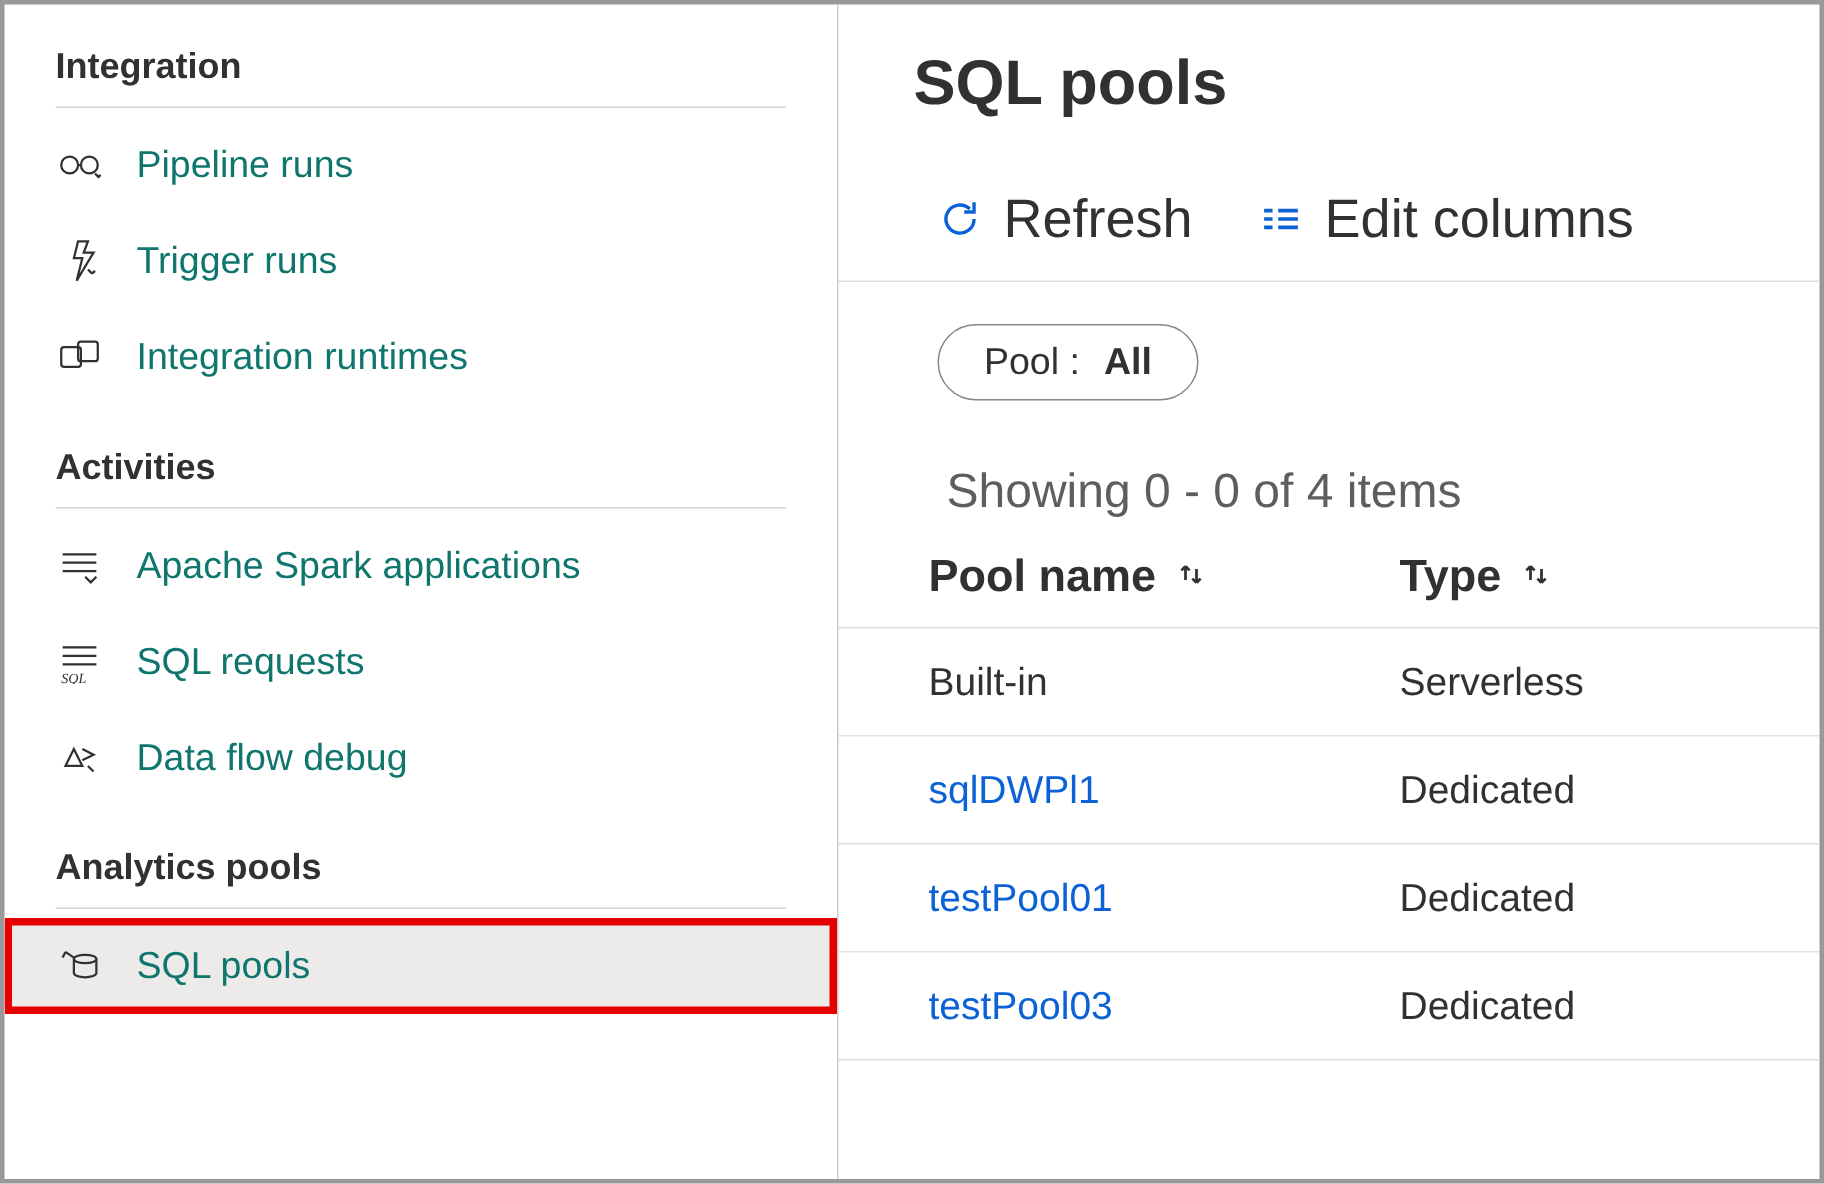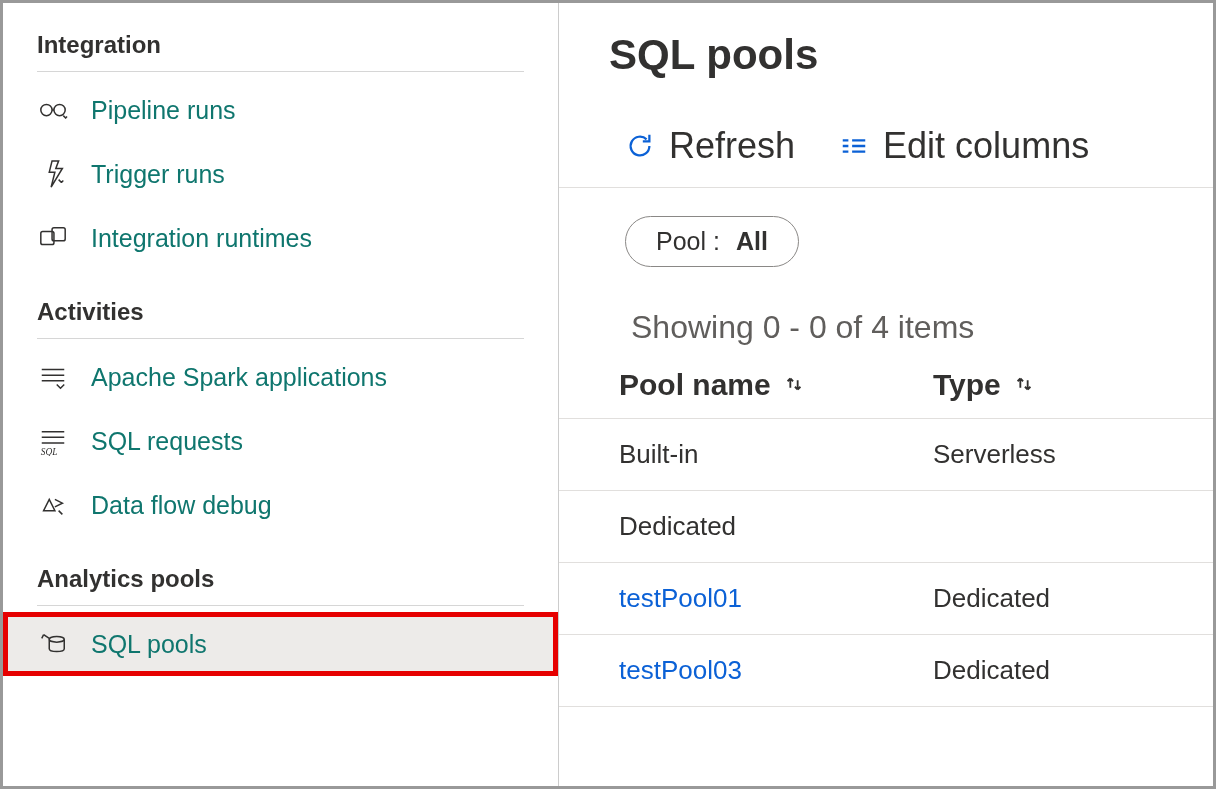--- a/index.html
+++ b/index.html
@@ -278,20 +278,21 @@
             </svg>
         </span>
       </div>
     </div>
 
     <div class="trow">
       <span class="name">Built-in</span>
       <span class="type">Serverless</span>
     </div>
     <div class="trow">
+      <span class="name link">sqlDWPl1</span>
       <span class="type">Dedicated</span>
     </div>
     <div class="trow">
       <span class="name link">testPool01</span>
       <span class="type">Dedicated</span>
     </div>
     <div class="trow">
       <span class="name link">testPool03</span>
       <span class="type">Dedicated</span>
     </div>

